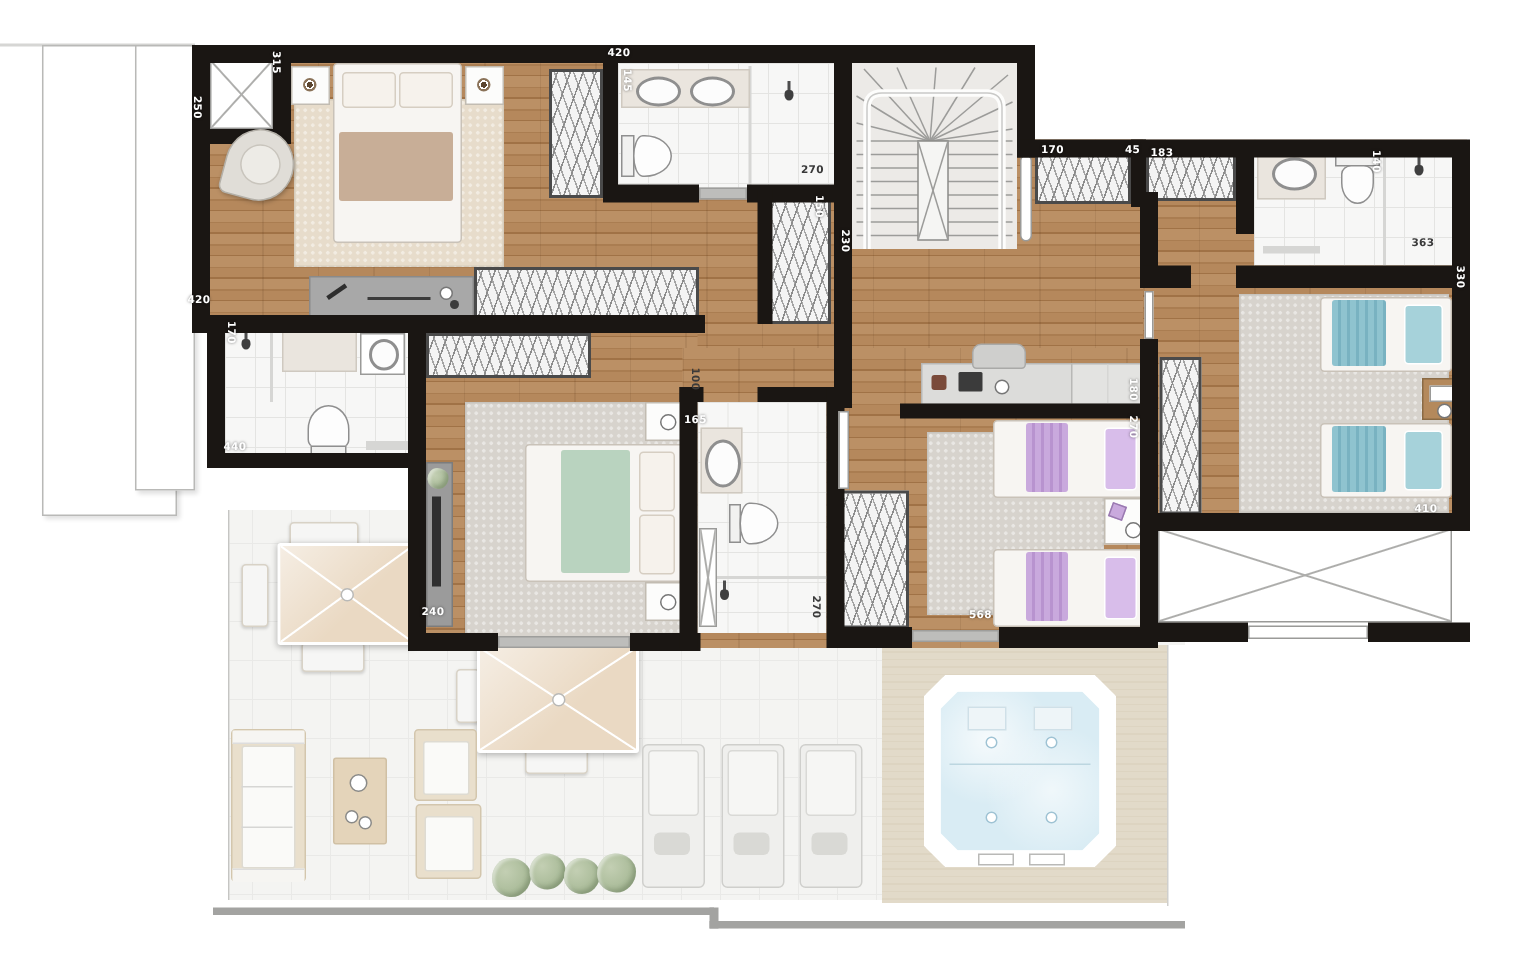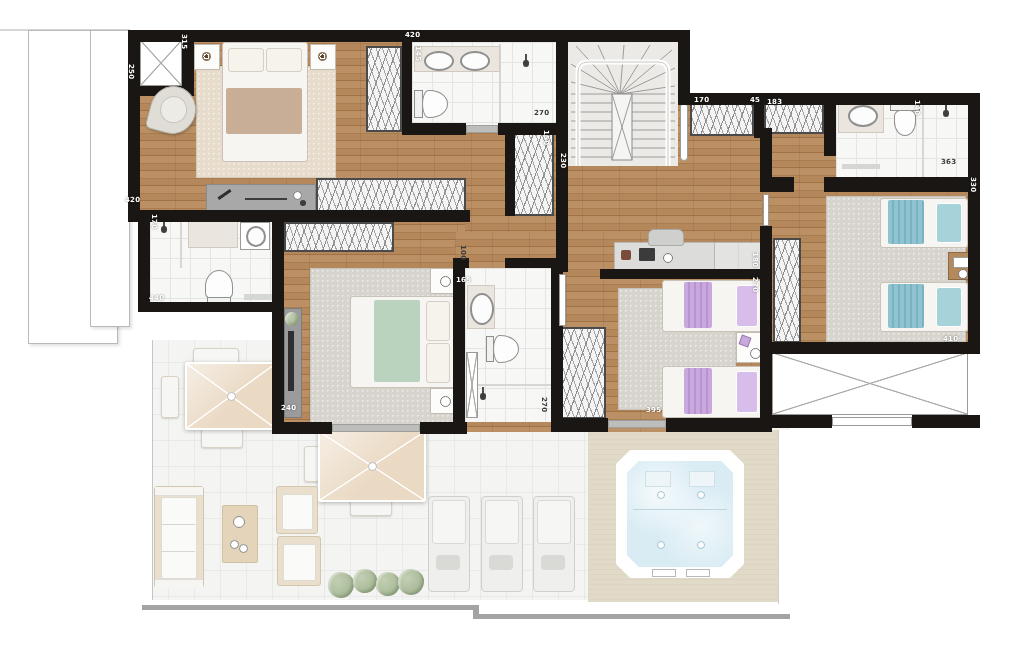--- a/index.html
+++ b/index.html
@@ -339,21 +339,21 @@
   <span class="dim v" style="left:559px;top:153px">230</span>
   <span class="dim" style="left:694px;top:97px">170</span>
   <span class="dim" style="left:750px;top:97px">45</span>
   <span class="dim" style="left:767px;top:99px">183</span>
   <span class="dim v" style="left:913px;top:100px">140</span>
   <span class="dim dk" style="left:941px;top:159px">363</span>
   <span class="dim v" style="left:969px;top:177px">330</span>
   <span class="dim" style="left:943px;top:336px">410</span>
   <span class="dim v" style="left:751px;top:252px">180</span>
   <span class="dim v" style="left:751px;top:277px">270</span>
-  <span class="dim" style="left:646px;top:407px">395</span>
+  <span class="dim" style="left:646px;top:407px">568</span>
   <span class="dim v dk" style="left:459px;top:245px">100</span>
   <span class="dim" style="left:456px;top:277px">165</span>
   <span class="dim v dk" style="left:540px;top:397px">270</span>
   <span class="dim" style="left:281px;top:405px">240</span>
   <span class="dim" style="left:149px;top:295px">440</span>
   <span class="dim v" style="left:150px;top:214px">170</span>
   <span class="dim" style="left:125px;top:197px">420</span>
 </div>
 
 </body></html>

